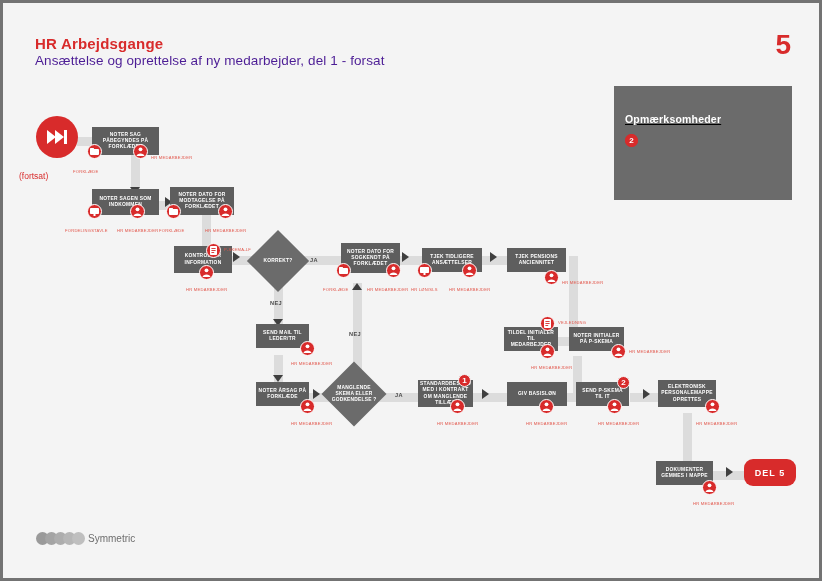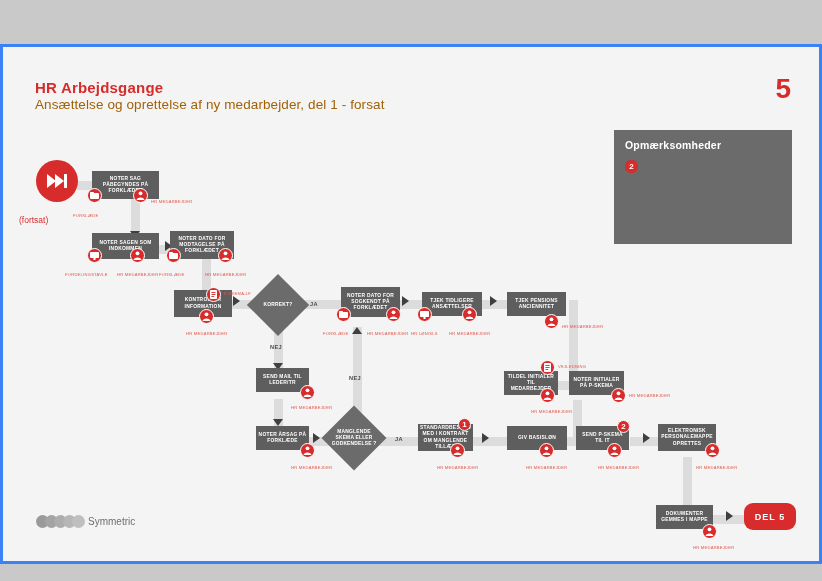--- a/index.html
+++ b/index.html
@@ -1,33 +1,32 @@
 <!DOCTYPE html>
 <html><head>
 <meta charset="utf-8">
 <style>
   html,body{margin:0;padding:0;background:#c9c9c9;}
   body{font-family:"Liberation Sans",sans-serif;}
   #page{
-    position:relative;width:822px;height:520px;
+    position:relative;width:822px;height:581px;
     background:#f4f4f4;
-    border:3px solid #3b82f6;
+    border:3px solid #737373;
     box-sizing:border-box;
     overflow:hidden;
-    margin-top:44px;
   }
   
   #hdr{position:absolute;left:32px;top:32px;}
   #hdr .t1{font-size:15px;font-weight:bold;color:#d82b2b;letter-spacing:.2px;line-height:17px;}
-  #hdr .t2{font-size:13.5px;color:#a16207;line-height:17px;letter-spacing:.1px;}
+  #hdr .t2{font-size:13.5px;color:#4c1d95;line-height:17px;letter-spacing:.1px;}
   #pageno{position:absolute;right:28px;top:28px;font-size:28px;font-weight:bold;color:#d82b2b;line-height:28px;}
 
   
   #notes{position:absolute;left:611px;top:83px;width:178px;height:114px;
-         background:#6b6b6b;box-sizing:border-box;padding:9px 11px 0 11px;}
+         background:#6b6b6b;box-sizing:border-box;padding:27px 11px 0 11px;text-decoration:underline;}
   #notes h3{margin:0 0 9px 0;font-size:10.5px;font-weight:bold;color:#ffffff;letter-spacing:.2px;}
   .note{position:relative;margin:0 0 9px 0;padding-left:22px;}
   .note .bdg{position:absolute;left:0;top:0px;width:13px;height:13px;border-radius:50%;
              background:#d82b2b;color:#fff;font-size:8px;font-weight:bold;
              display:flex;align-items:center;justify-content:center;}
   .note .txt{font-size:7.3px;color:#eeeeee;line-height:9.6px;letter-spacing:.15px;}
 
   
   #canvas{position:absolute;left:0;top:0;width:822px;height:581px;}
   .abs{position:absolute;box-sizing:border-box;}

